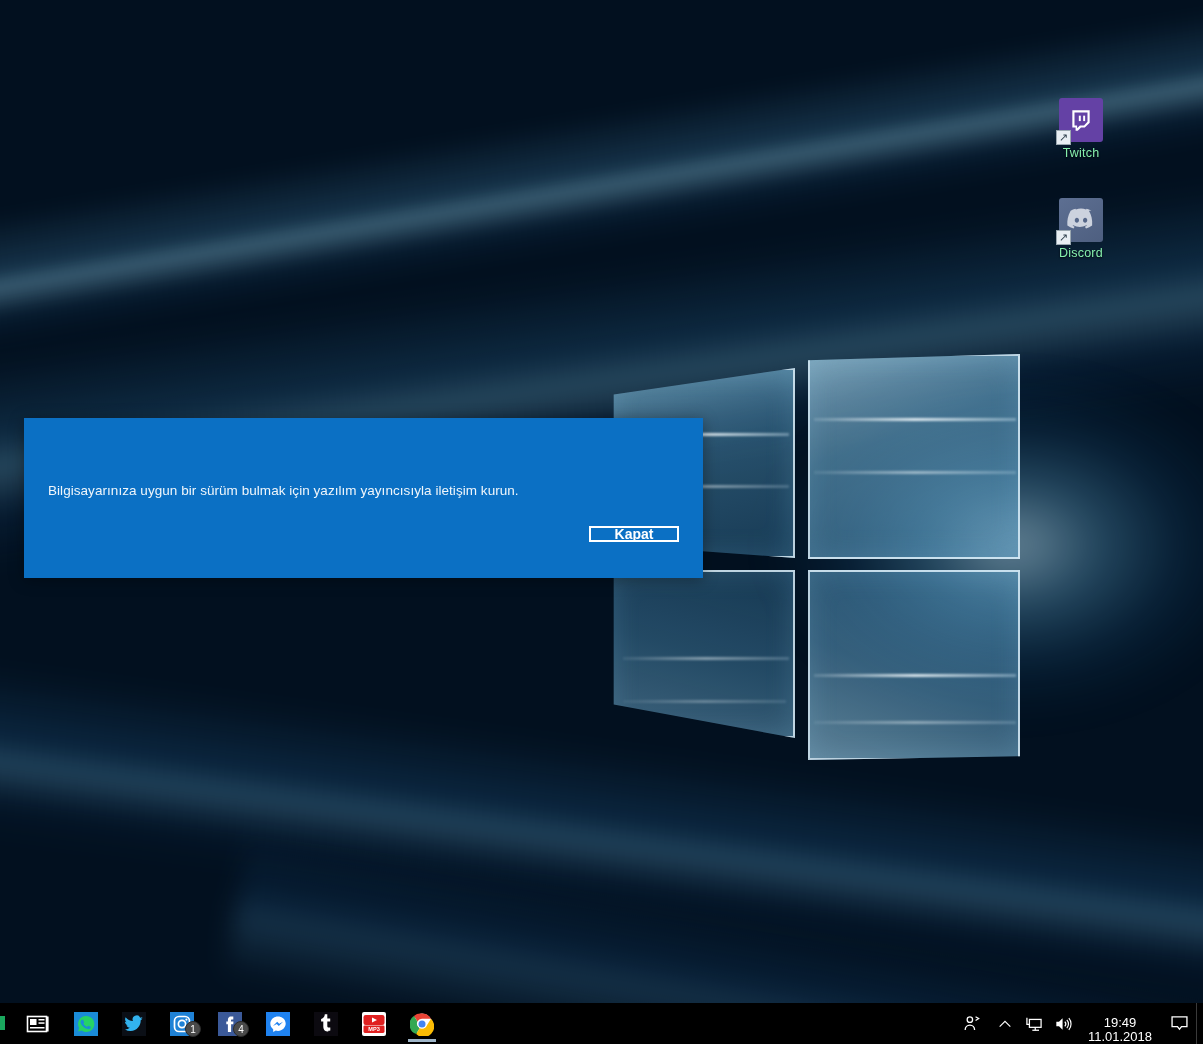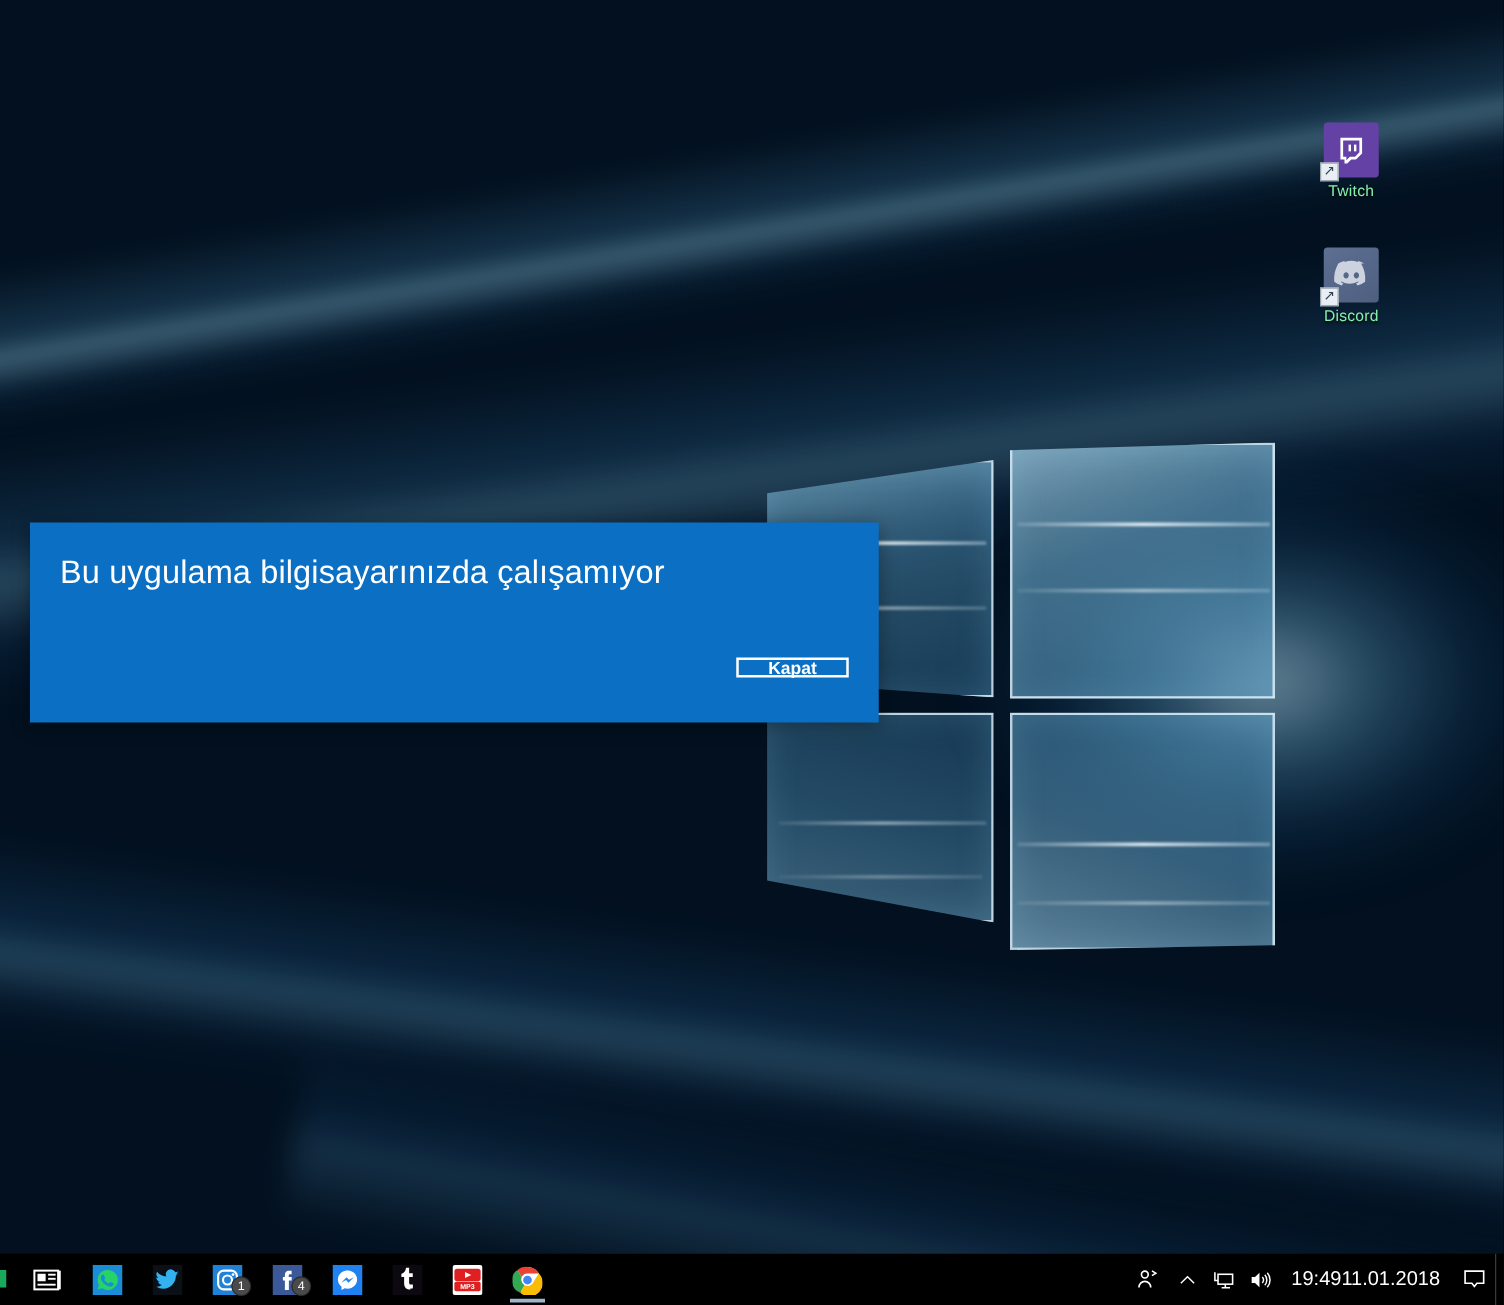--- a/index.html
+++ b/index.html
@@ -174,23 +174,23 @@
 
   .tb-spacer { flex:1; }
 
   .tb-right { display:flex; align-items:center; height:41px; padding-right:0; }
   .tray-item {
     height:41px; display:flex; align-items:center; justify-content:center;
     cursor:pointer; color:#ffffff;
   }
   .tray-icon-box { width:26px; }
   .tb-clock {
-    height:41px; display:flex; flex-direction:row;
-    align-items:center; justify-content:center;
-    color:#ffffff; font-size:16px; line-height:14px;
+    height:41px; display:flex; flex-direction:column;
+    align-items:center; justify-content:flex-end;
+    color:#ffffff; font-size:13px; line-height:14px;
     padding:0 10px; cursor:pointer;
   }
   .tb-action {
     width:34px; height:41px; display:flex; align-items:center; justify-content:center;
     cursor:pointer;
   }
   .tb-showdesktop {
     width:7px; height:41px; border-left:1px solid #3a3a3a; cursor:pointer;
   }
 
@@ -244,21 +244,21 @@
     <div class="tile" style="background:linear-gradient(145deg,#5d6f92,#4e5f80);">
       <svg width="30" height="30" viewBox="0 0 24 24" aria-hidden="true">
         <path fill="#ccd2de" d="M20.3 4.6A16 16 0 0 0 16.4 3l-.3.6a12 12 0 0 0-8.2 0L7.6 3a16 16 0 0 0-3.9 1.6C1.4 8.6.8 12.5 1.1 16.3a16 16 0 0 0 4.9 2.5l.9-1.5a10 10 0 0 1-1.6-.8l.4-.3a11.4 11.4 0 0 0 10.6 0l.4.3a10 10 0 0 1-1.6.8l.9 1.5a16 16 0 0 0 4.9-2.5c.4-4.4-.6-8.3-2.6-11.7zM8.7 14.2c-1 0-1.7-.9-1.7-2s.8-2 1.7-2 1.8.9 1.7 2c0 1.1-.8 2-1.7 2zm6.6 0c-1 0-1.7-.9-1.7-2s.8-2 1.7-2 1.8.9 1.7 2c0 1.1-.8 2-1.7 2z"></path>
       </svg>
       <div class="shortcut-arrow">↗</div>
     </div>
     <div class="label">Discord</div>
   </div>
 
   <div id="error-dialog">
-    <div class="dlg-title">Bu uygulama bilgisayarınızda çalışamıyor</div>
+    <div class="dlg-body">Bilgisayarınıza uygun bir sürüm bulmak için yazılım yayıncısıyla iletişim kurun.</div>
     <div class="dlg-btn">Kapat</div>
   </div>
 
   <div id="taskbar">
     <div class="tb-left">
 
       <div class="tb-item" style="width:14px;">
         <div class="tb-partial"></div>
       </div>
 

